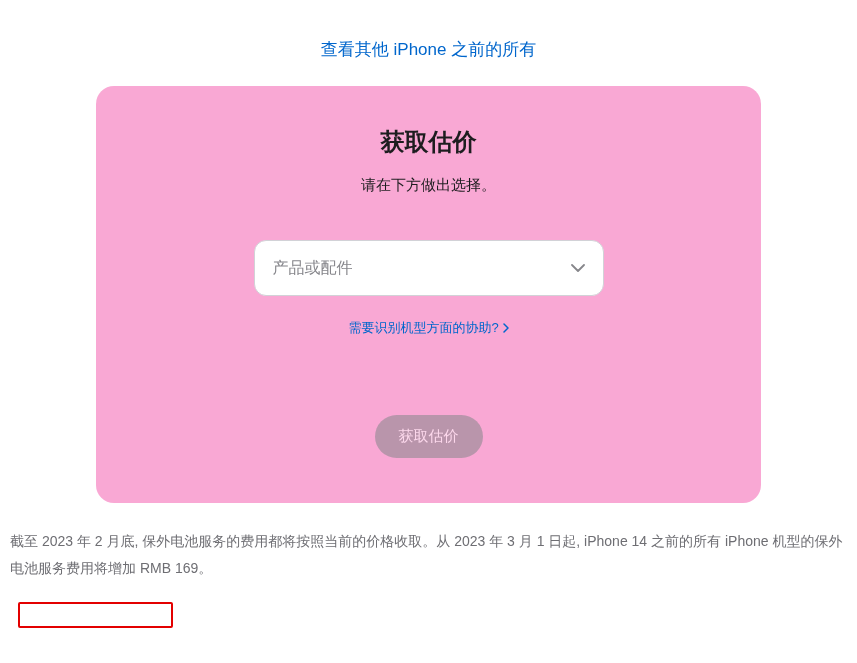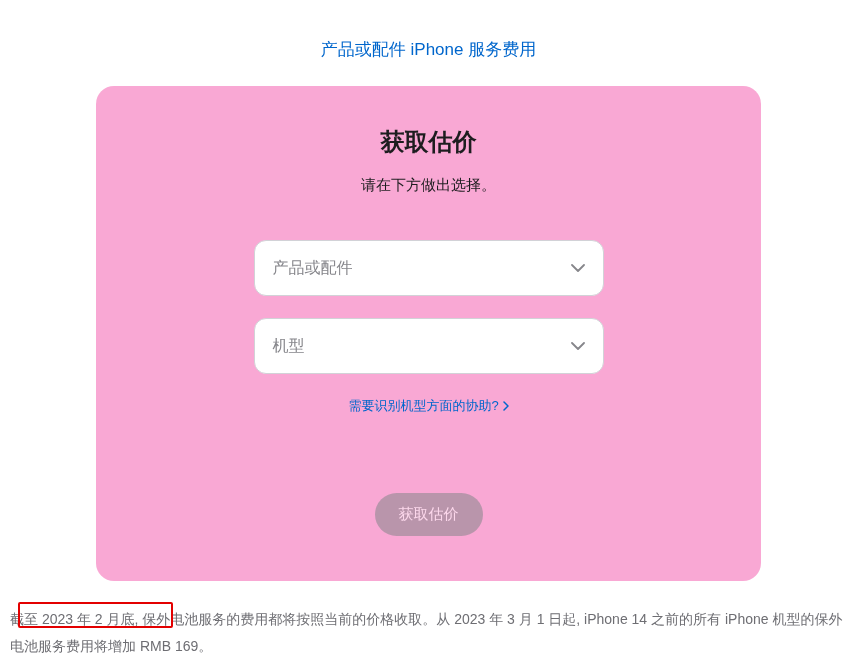--- a/index.html
+++ b/index.html
@@ -108,44 +108,36 @@
       top: 602px;
       width: 155px;
       height: 26px;
       pointer-events: none;
     }
   </style>
 </head>
 <body>
 
 <div class="top-link">
-  <a href="#">产品或配件 iPhone 服务费用</a>
+  <a href="#">查看其他 iPhone 之前的所有</a>
 </div>
 
 <div class="card">
   <h2 class="card-title">获取估价</h2>
   <p class="card-subtitle">请在下方做出选择。</p>
 
   <div class="select-wrapper">
     <div class="select-box">
       <span class="select-placeholder">产品或配件</span>
       <svg class="chevron" width="14" height="8" viewBox="0 0 14 8" fill="none">
         <path d="M1 1L7 7L13 1" stroke="#86868b" stroke-width="1.8" stroke-linecap="round" stroke-linejoin="round"></path>
       </svg>
     </div>
   </div>
 
-  <div class="select-wrapper">
-    <div class="select-box">
-      <span class="select-placeholder">机型</span>
-      <svg class="chevron" width="14" height="8" viewBox="0 0 14 8" fill="none">
-        <path d="M1 1L7 7L13 1" stroke="#86868b" stroke-width="1.8" stroke-linecap="round" stroke-linejoin="round"></path>
-      </svg>
-    </div>
-  </div>
 
   <a href="#" class="help-link">
     <span>需要识别机型方面的协助?</span>
     <svg class="help-chevron" width="6" height="10" viewBox="0 0 6 10" fill="none">
       <path d="M1 1L5 5L1 9" stroke="#0066cc" stroke-width="1.5" stroke-linecap="round" stroke-linejoin="round"></path>
     </svg>
   </a>
 
   <div>
     <button class="submit-btn">获取估价</button>

